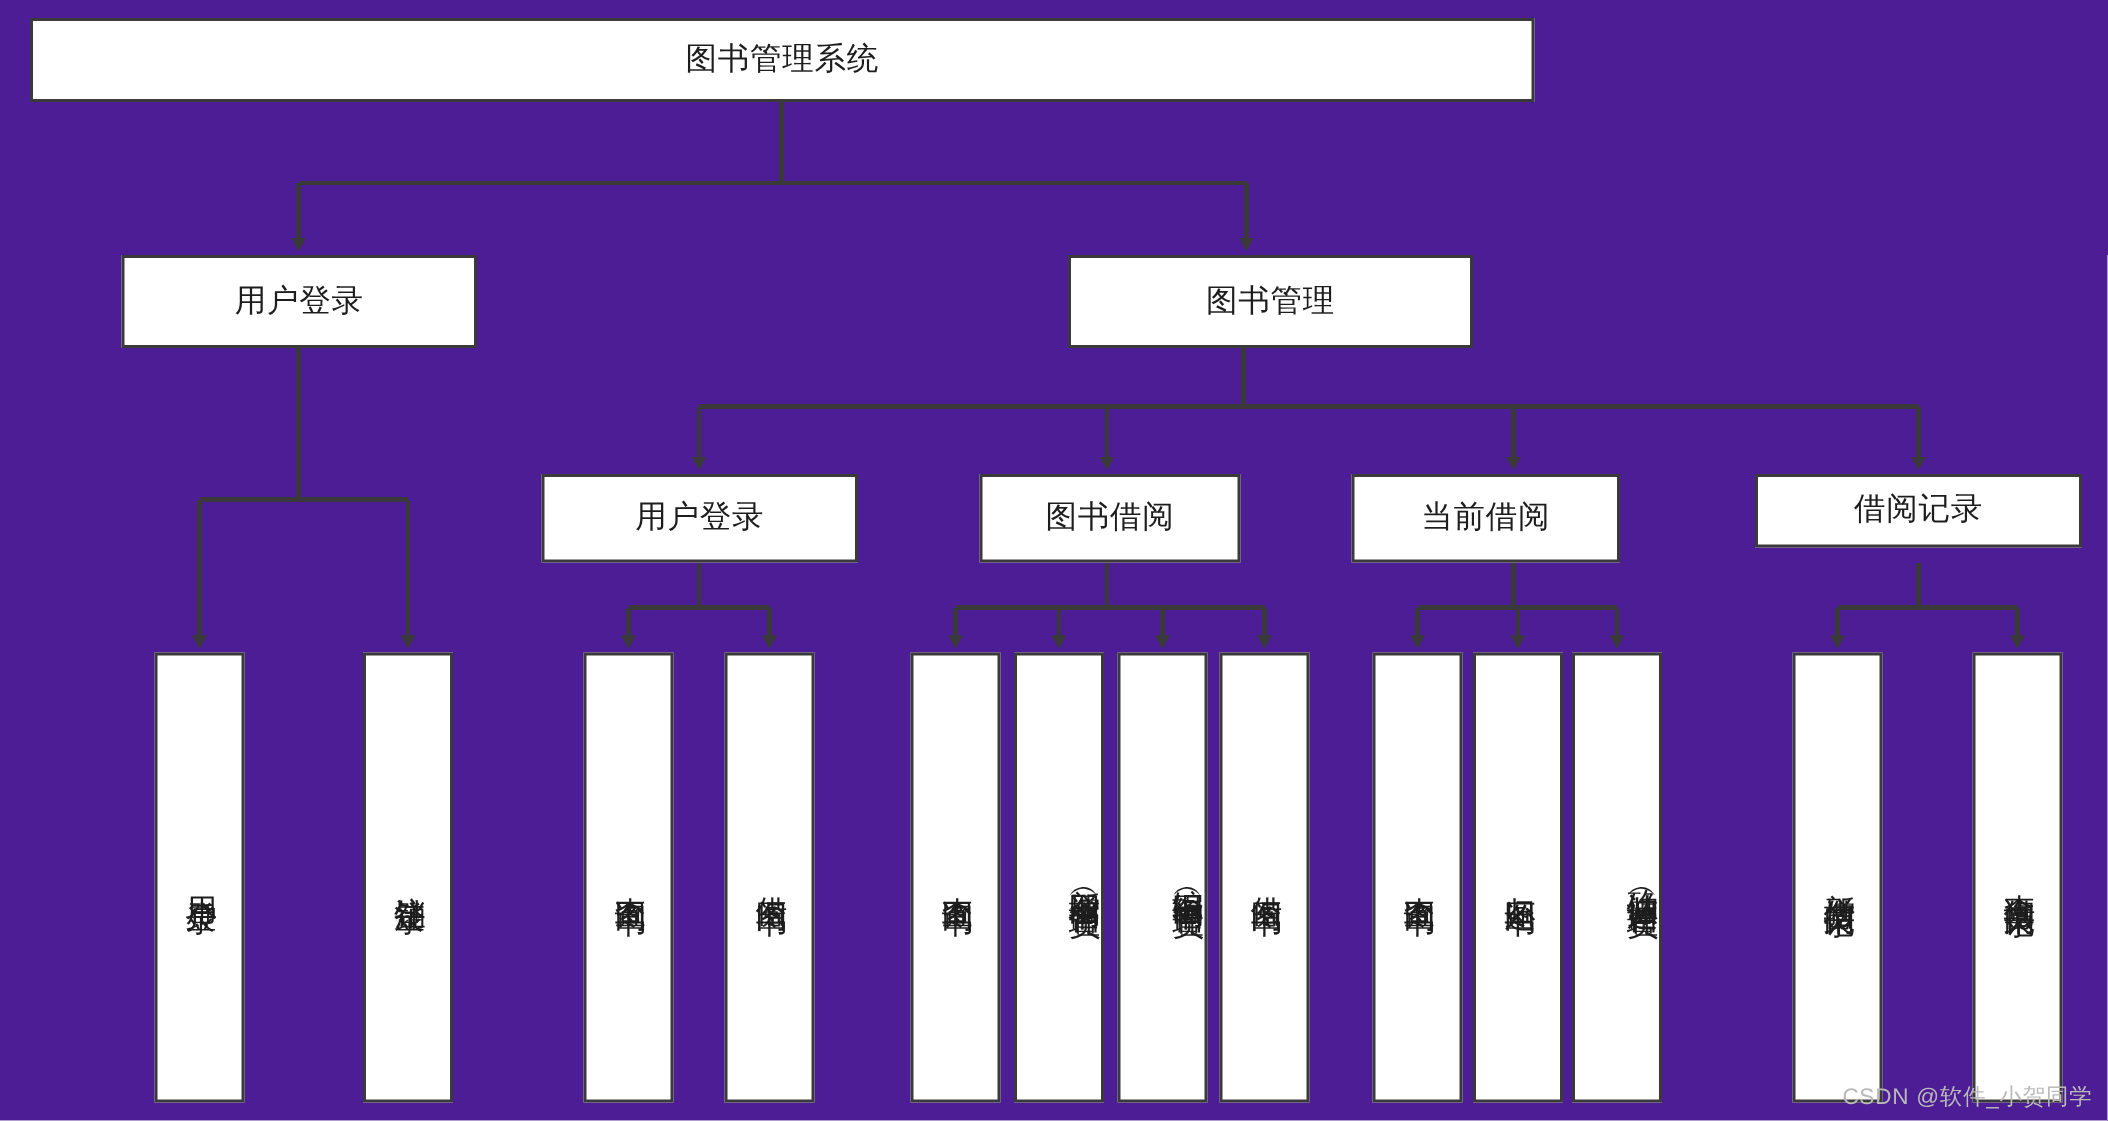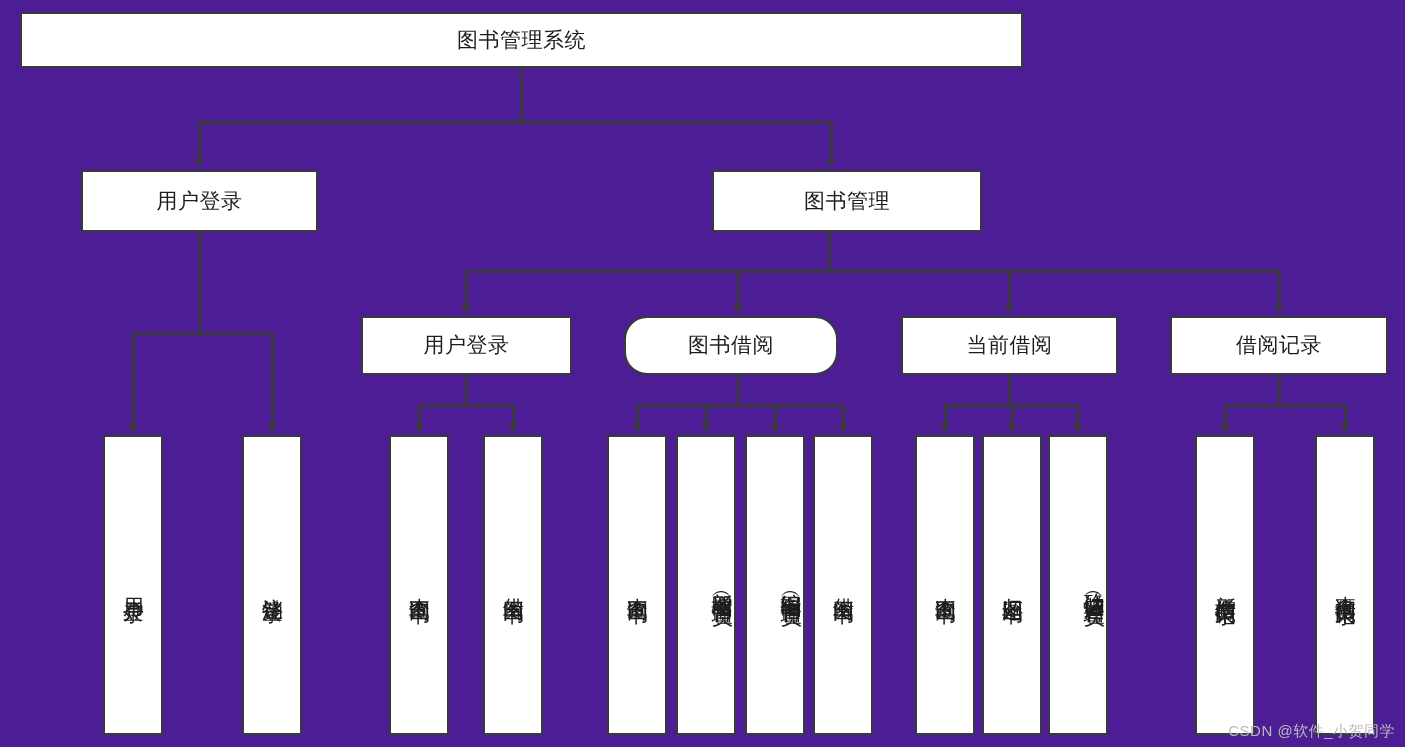--- a/index.html
+++ b/index.html
@@ -135,25 +135,25 @@
   </svg>
 
   <div class="node horizontal" style="left:20px; top:12px; width:1003px; height:56px;">图书管理系统</div>
 
   <div class="node horizontal" style="left:81px; top:170px; width:237px; height:62px;">用户登录</div>
 
   <div class="node horizontal" style="left:712px; top:170px; width:270px; height:62px;">图书管理</div>
 
   <div class="node horizontal" style="left:361px; top:316px; width:211px; height:59px;">用户登录</div>
 
-  <div class="node horizontal" style="left:624px; top:316px; width:214px; height:59px;border-radius:23px;">图书借阅</div>
+  <div class="node horizontal" style="left:653px; top:316px; width:174px; height:59px;">图书借阅</div>
 
-  <div class="node horizontal" style="left:901px; top:316px; width:217px; height:59px;">当前借阅</div>
+  <div class="node horizontal" style="left:901px; top:316px; width:179px; height:59px;">当前借阅</div>
 
-  <div class="node horizontal" style="left:1170px; top:316px; width:218px; height:59px;">借阅记录</div>
+  <div class="node horizontal" style="left:1170px; top:316px; width:218px; height:49px;">借阅记录</div>
 
   <div class="node vertical short" style="left:103px; top:435px; width:60px; height:300px;">用户登录</div>
 
   <div class="node vertical short" style="left:242px; top:435px; width:60px; height:300px;">注销登录</div>
 
   <div class="node vertical short" style="left:389px; top:435px; width:60px; height:300px;">查询图书</div>
 
   <div class="node vertical short" style="left:483px; top:435px; width:60px; height:300px;">借阅图书</div>
 
   <div class="node vertical short" style="left:607px; top:435px; width:60px; height:300px;">查询图书</div>

